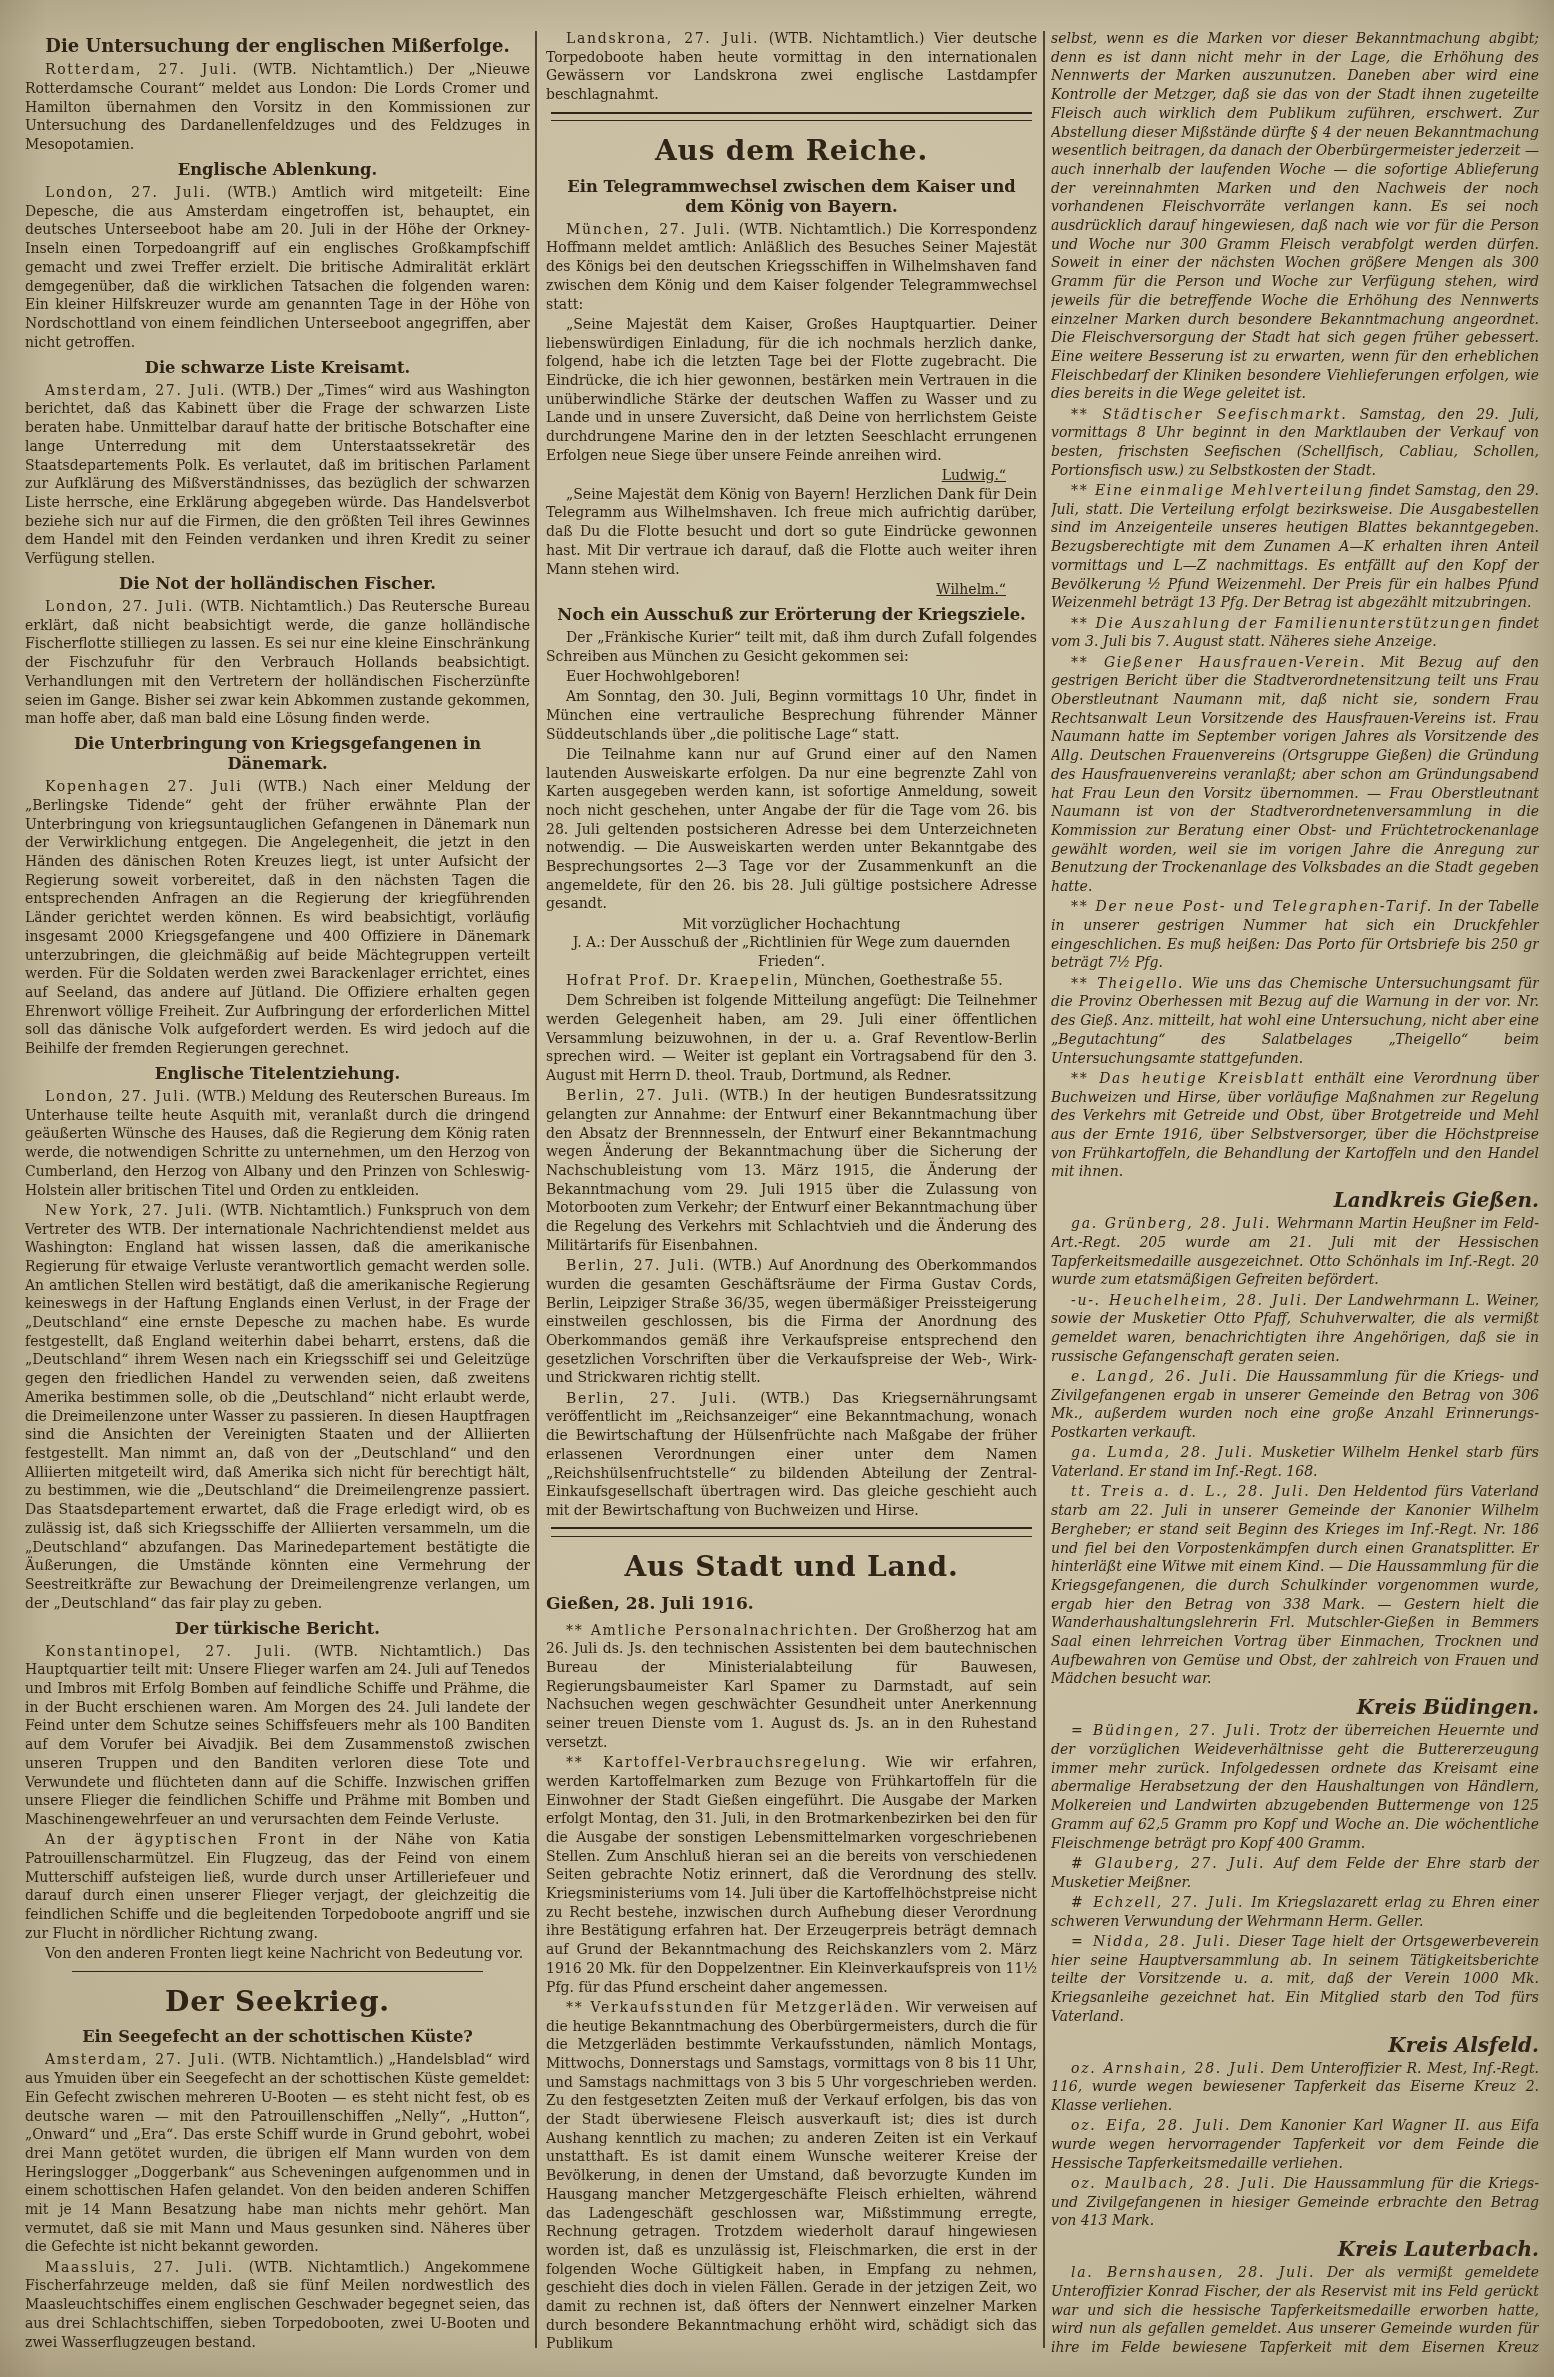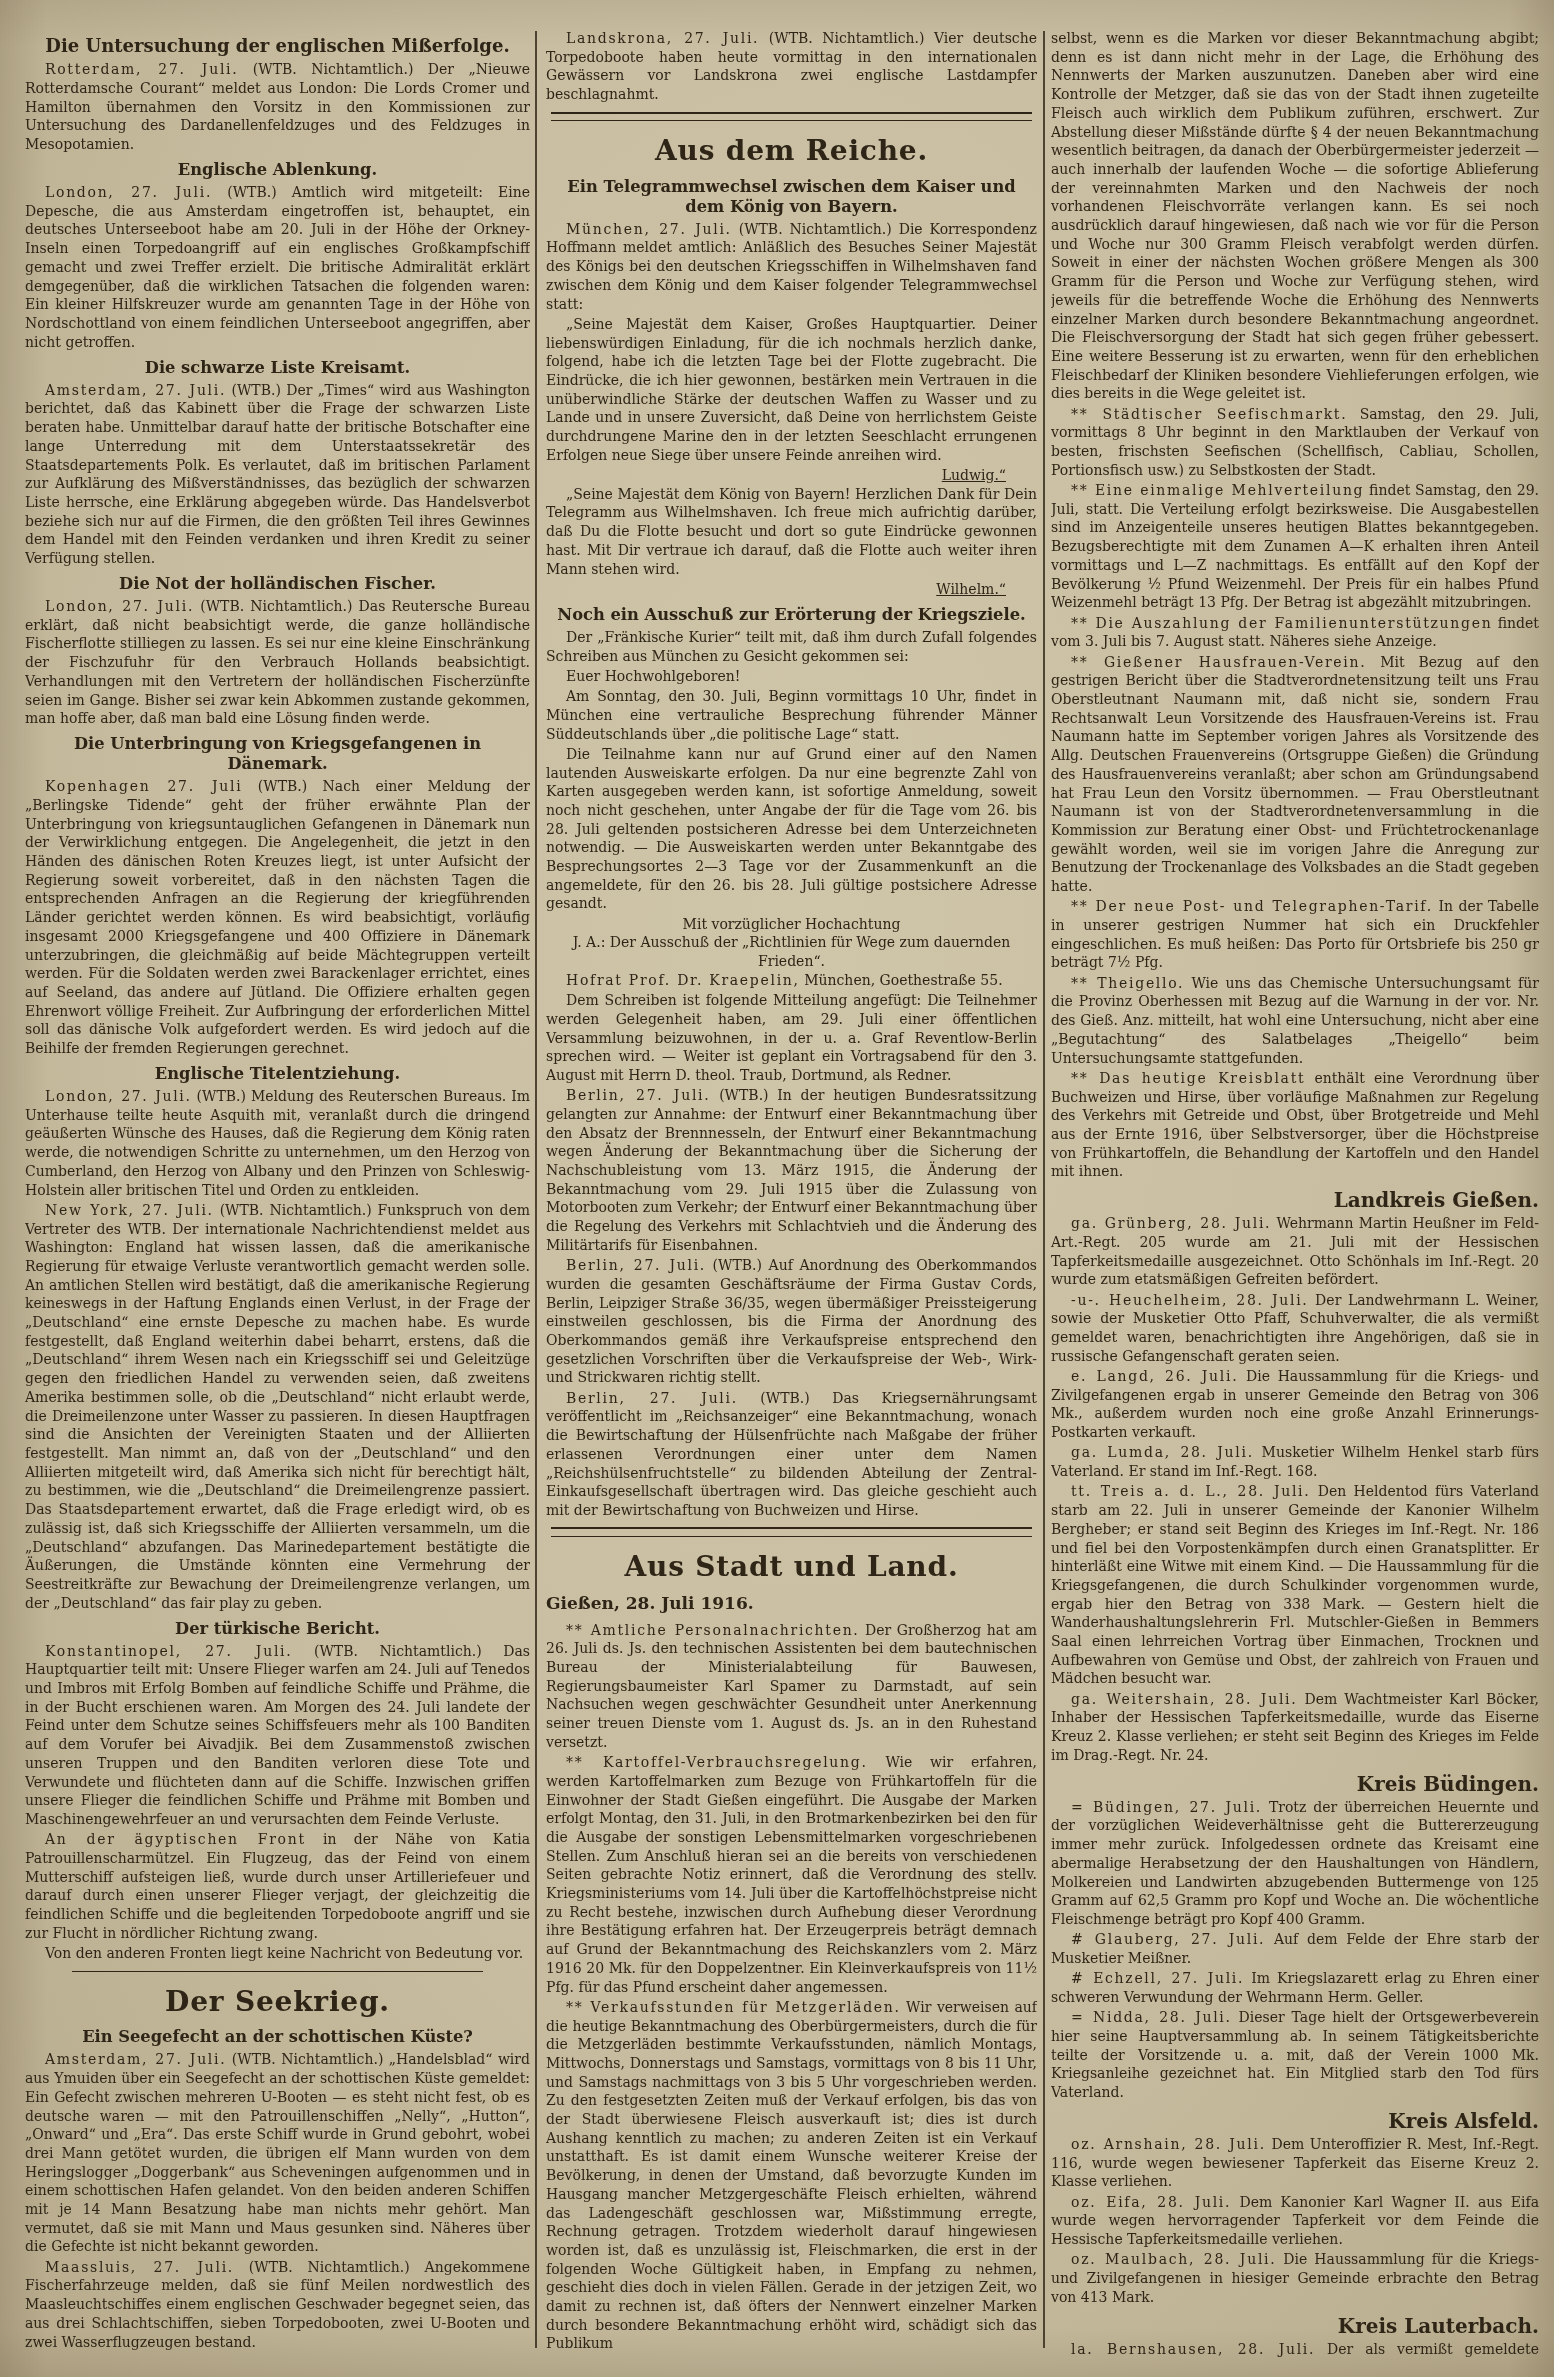--- a/index.html
+++ b/index.html
@@ -8,21 +8,21 @@
     background:radial-gradient(ellipse at 52% 38%, #cfc5a9 0%, #c8bda0 55%, #b7ab8c 100%);
     font-family:"DejaVu Serif","Liberation Serif",serif;
     color:#2e2517;
   }
   .page-vignette{position:absolute;inset:0;pointer-events:none;
     background:linear-gradient(90deg, rgba(90,75,50,.18) 0%, rgba(0,0,0,0) 3%, rgba(0,0,0,0) 97%, rgba(90,75,50,.20) 100%),
                linear-gradient(180deg, rgba(90,75,50,.12) 0%, rgba(0,0,0,0) 2%, rgba(0,0,0,0) 98%, rgba(90,75,50,.15) 100%);}
   .col{position:absolute;top:29px;height:2328px;overflow:hidden;text-align:justify;}
   #col1{left:25px;width:505px;}
   #col2{left:546px;width:491px;}
-  #col3{left:1051px;width:488px;}
+  #col3{left:1051px;width:488px;font-style:italic;}
   .vrule{position:absolute;top:31px;height:2317px;width:1.6px;background:rgba(46,37,23,.8);}
   #vrule1{left:535px;}
   #vrule2{left:1043px;}
   p.para{margin:0 0 1.6px 0;font-size:14px;line-height:18.7px;text-indent:20px;}
   p.noindent{text-indent:0;}
   .lead{letter-spacing:1.7px;}
   .headline{font-weight:bold;text-align:center;font-size:18px;line-height:22px;margin:6.2px 0 3.1px;text-indent:0;}
   .subhead{font-weight:bold;text-align:center;font-size:16.3px;line-height:20px;margin:6.2px 0 3.1px;text-indent:0;}
   .major{font-weight:bold;text-align:center;font-size:28px;line-height:37px;margin:11px 0 7.8px;text-indent:0;letter-spacing:0.8px;}
   .section{font-weight:bold;text-align:right;font-size:20px;line-height:20px;margin:9.3px 0 3.9px;text-indent:0;}
@@ -100,21 +100,20 @@
     <p class="para"><span class="lead">** Gießener Hausfrauen-Verein.</span> Mit Bezug auf den gestrigen Bericht über die Stadtverordnetensitzung teilt uns Frau Oberstleutnant Naumann mit, daß nicht sie, sondern Frau Rechtsanwalt Leun Vorsitzende des Hausfrauen-Vereins ist. Frau Naumann hatte im September vorigen Jahres als Vorsitzende des Allg. Deutschen Frauenvereins (Ortsgruppe Gießen) die Gründung des Hausfrauenvereins veranlaßt; aber schon am Gründungsabend hat Frau Leun den Vorsitz übernommen. — Frau Oberstleutnant Naumann ist von der Stadtverordnetenversammlung in die Kommission zur Beratung einer Obst- und Früchtetrockenanlage gewählt worden, weil sie im vorigen Jahre die Anregung zur Benutzung der Trockenanlage des Volksbades an die Stadt gegeben hatte.</p>
     <p class="para"><span class="lead">** Der neue Post- und Telegraphen-Tarif.</span> In der Tabelle in unserer gestrigen Nummer hat sich ein Druckfehler eingeschlichen. Es muß heißen: Das Porto für Ortsbriefe bis 250 gr beträgt 7½ Pfg.</p>
     <p class="para"><span class="lead">** Theigello.</span> Wie uns das Chemische Untersuchungsamt für die Provinz Oberhessen mit Bezug auf die Warnung in der vor. Nr. des Gieß. Anz. mitteilt, hat wohl eine Untersuchung, nicht aber eine „Begutachtung“ des Salatbelages „Theigello“ beim Untersuchungsamte stattgefunden.</p>
     <p class="para"><span class="lead">** Das heutige Kreisblatt</span> enthält eine Verordnung über Buchweizen und Hirse, über vorläufige Maßnahmen zur Regelung des Verkehrs mit Getreide und Obst, über Brotgetreide und Mehl aus der Ernte 1916, über Selbstversorger, über die Höchstpreise von Frühkartoffeln, die Behandlung der Kartoffeln und den Handel mit ihnen.</p>
     <p class="section">Landkreis Gießen.</p>
     <p class="para"><span class="lead">ga. Grünberg, 28. Juli.</span> Wehrmann Martin Heußner im Feld-Art.-Regt. 205 wurde am 21. Juli mit der Hessischen Tapferkeitsmedaille ausgezeichnet. Otto Schönhals im Inf.-Regt. 20 wurde zum etatsmäßigen Gefreiten befördert.</p>
     <p class="para"><span class="lead">-u-. Heuchelheim, 28. Juli.</span> Der Landwehrmann L. Weiner, sowie der Musketier Otto Pfaff, Schuhverwalter, die als vermißt gemeldet waren, benachrichtigten ihre Angehörigen, daß sie in russische Gefangenschaft geraten seien.</p>
     <p class="para"><span class="lead">e. Langd, 26. Juli.</span> Die Haussammlung für die Kriegs- und Zivilgefangenen ergab in unserer Gemeinde den Betrag von 306 Mk., außerdem wurden noch eine große Anzahl Erinnerungs-Postkarten verkauft.</p>
     <p class="para"><span class="lead">ga. Lumda, 28. Juli.</span> Musketier Wilhelm Henkel starb fürs Vaterland. Er stand im Inf.-Regt. 168.</p>
     <p class="para"><span class="lead">tt. Treis a. d. L., 28. Juli.</span> Den Heldentod fürs Vaterland starb am 22. Juli in unserer Gemeinde der Kanonier Wilhelm Bergheber; er stand seit Beginn des Krieges im Inf.-Regt. Nr. 186 und fiel bei den Vorpostenkämpfen durch einen Granatsplitter. Er hinterläßt eine Witwe mit einem Kind. — Die Haussammlung für die Kriegsgefangenen, die durch Schulkinder vorgenommen wurde, ergab hier den Betrag von 338 Mark. — Gestern hielt die Wanderhaushaltungslehrerin Frl. Mutschler-Gießen in Bemmers Saal einen lehrreichen Vortrag über Einmachen, Trocknen und Aufbewahren von Gemüse und Obst, der zahlreich von Frauen und Mädchen besucht war.</p>
-    <p class="para"><span class="lead">ga. Weitershain, 28. Juli.</span> Dem Wachtmeister Karl Böcker, Inhaber der Hessischen Tapferkeitsmedaille, wurde das Eiserne Kreuz 2. Klasse verliehen; er steht seit Beginn des Krieges im Felde im Drag.-Regt. Nr. 24.</p>
     <p class="section">Kreis Büdingen.</p>
     <p class="para"><span class="lead">= Büdingen, 27. Juli.</span> Trotz der überreichen Heuernte und der vorzüglichen Weideverhältnisse geht die Buttererzeugung immer mehr zurück. Infolgedessen ordnete das Kreisamt eine abermalige Herabsetzung der den Haushaltungen von Händlern, Molkereien und Landwirten abzugebenden Buttermenge von 125 Gramm auf 62,5 Gramm pro Kopf und Woche an. Die wöchentliche Fleischmenge beträgt pro Kopf 400 Gramm.</p>
     <p class="para"><span class="lead"># Glauberg, 27. Juli.</span> Auf dem Felde der Ehre starb der Musketier Meißner.</p>
     <p class="para"><span class="lead"># Echzell, 27. Juli.</span> Im Kriegslazarett erlag zu Ehren einer schweren Verwundung der Wehrmann Herm. Geller.</p>
     <p class="para"><span class="lead">= Nidda, 28. Juli.</span> Dieser Tage hielt der Ortsgewerbeverein hier seine Hauptversammlung ab. In seinem Tätigkeitsberichte teilte der Vorsitzende u. a. mit, daß der Verein 1000 Mk. Kriegsanleihe gezeichnet hat. Ein Mitglied starb den Tod fürs Vaterland.</p>
     <p class="section">Kreis Alsfeld.</p>
     <p class="para"><span class="lead">oz. Arnshain, 28. Juli.</span> Dem Unteroffizier R. Mest, Inf.-Regt. 116, wurde wegen bewiesener Tapferkeit das Eiserne Kreuz 2. Klasse verliehen.</p>
     <p class="para"><span class="lead">oz. Eifa, 28. Juli.</span> Dem Kanonier Karl Wagner II. aus Eifa wurde wegen hervorragender Tapferkeit vor dem Feinde die Hessische Tapferkeitsmedaille verliehen.</p>
     <p class="para"><span class="lead">oz. Maulbach, 28. Juli.</span> Die Haussammlung für die Kriegs- und Zivilgefangenen in hiesiger Gemeinde erbrachte den Betrag von 413 Mark.</p>
     <p class="section">Kreis Lauterbach.</p>

